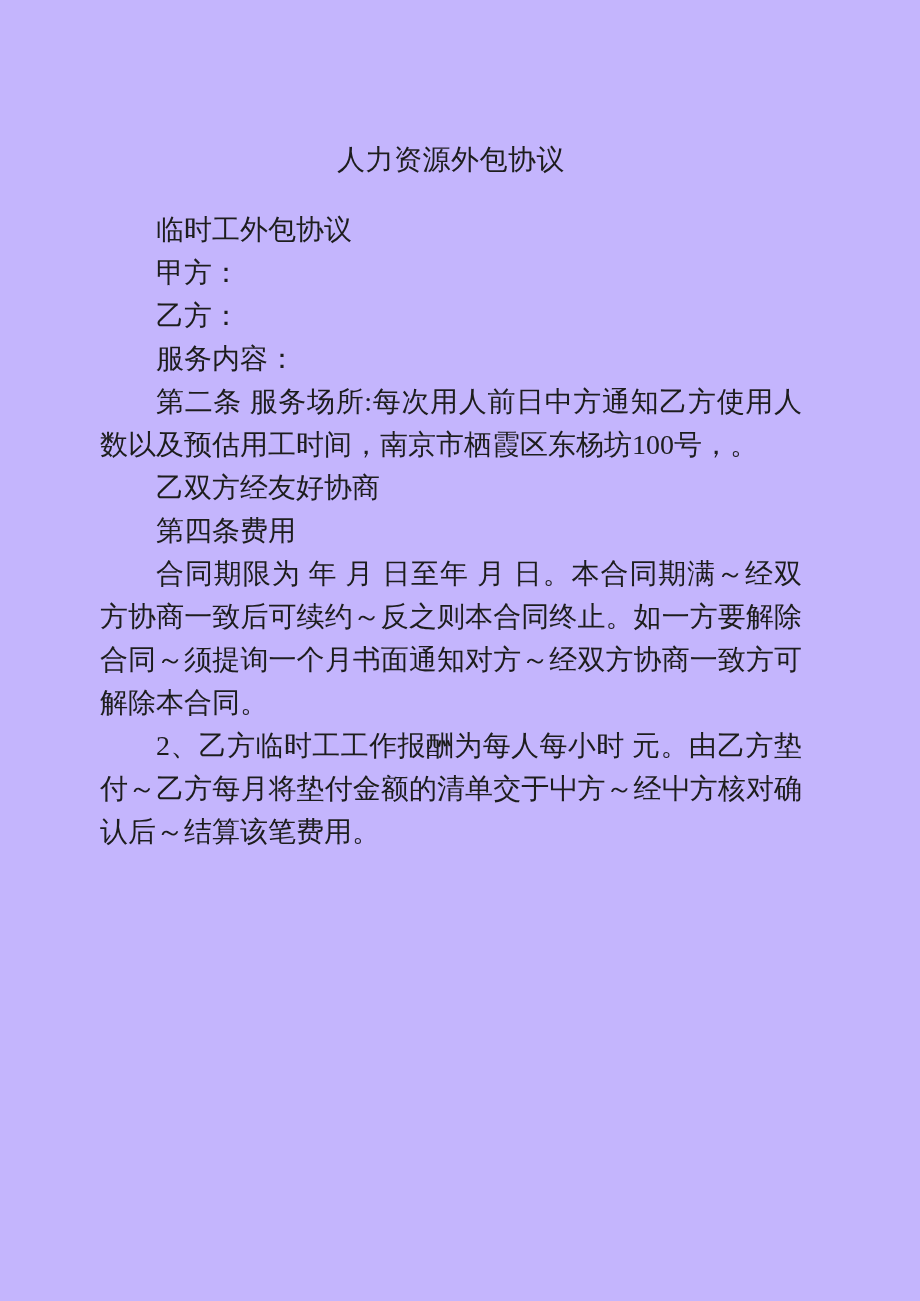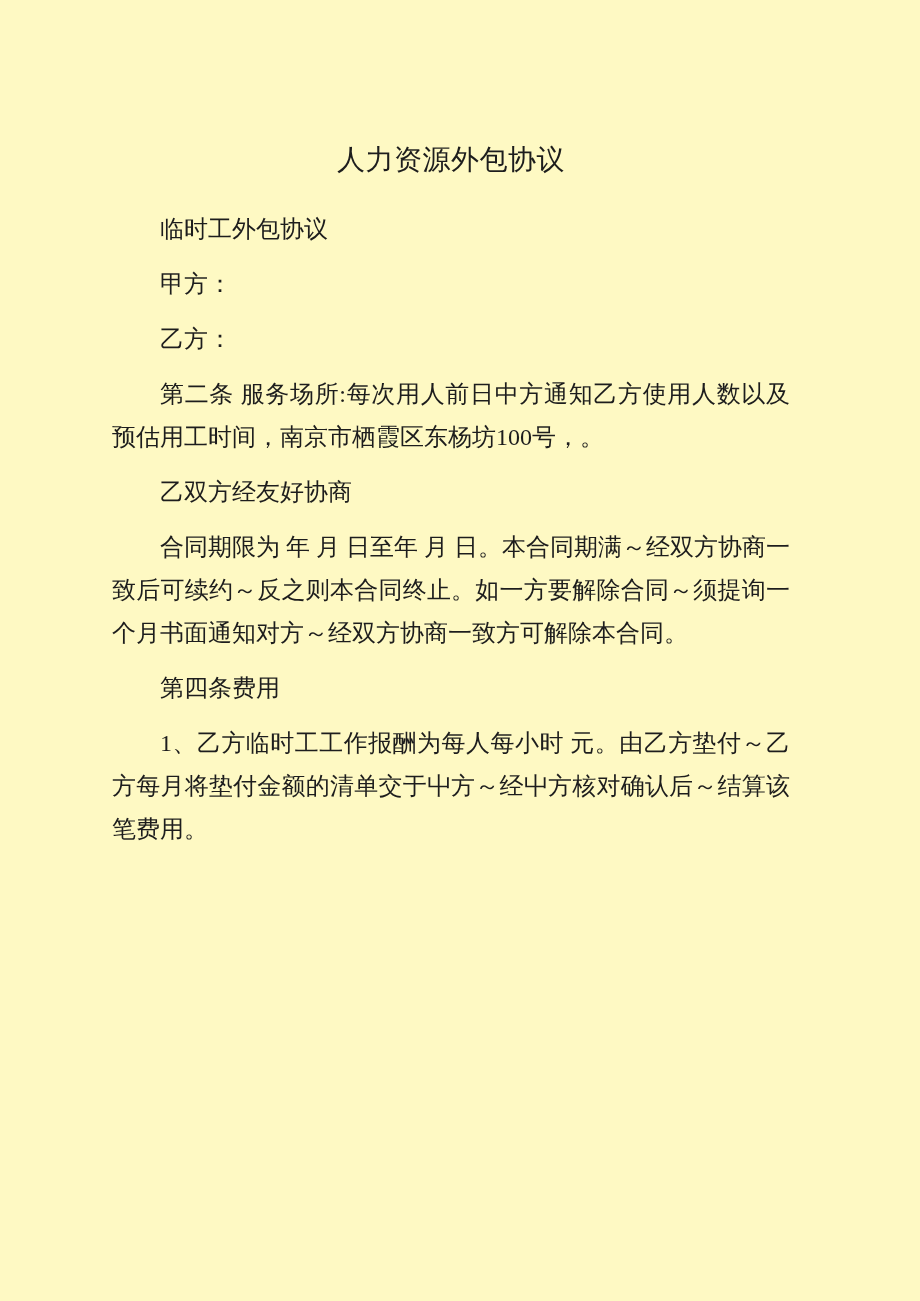--- a/index.html
+++ b/index.html
@@ -4,51 +4,52 @@
 <style>
   html, body {
     margin: 0;
     padding: 0;
     background: #ffffff;
   }
   .page {
     position: relative;
     width: 920px;
     height: 1301px;
-    background: #fef9c3;
+    background: #c4b5fd;
     box-sizing: border-box;
     padding: 140px 118px 0 100px;
     font-family: "Liberation Serif", "DejaVu Serif", serif;
     color: #1d1d1d;
     overflow: hidden;
   }
   .doc-title {
     font-size: 28px;
     font-weight: 400;
     text-align: center;
     margin: 0 0 28px 0;
     line-height: 40px;
     letter-spacing: 0.5px;
   }
   .doc-para {
-    font-size: 24px;
+    font-size: 28px;
     line-height: 43px;
-    margin: 12px;
+    margin: 0;
     text-align: justify;
     text-indent: 2em;
     word-break: break-all;
   }
 </style>
 </head>
 <body>
 
 <div class="page">
   <h1 class="doc-title">人力资源外包协议</h1>
 
   <p class="doc-para">临时工外包协议</p>
   <p class="doc-para">甲方：</p>
   <p class="doc-para">乙方：</p>
+  <p class="doc-para">服务内容：</p>
   <p class="doc-para">第二条 服务场所:每次用人前日中方通知乙方使用人数以及预估用工时间，南京市栖霞区东杨坊100号，。</p>
   <p class="doc-para">乙双方经友好协商</p>
+  <p class="doc-para">第四条费用</p>
   <p class="doc-para">合同期限为 年 月 日至年 月 日。本合同期满～经双方协商一致后可续约～反之则本合同终止。如一方要解除合同～须提询一个月书面通知对方～经双方协商一致方可解除本合同。</p>
-  <p class="doc-para">第四条费用</p>
-  <p class="doc-para">1、乙方临时工工作报酬为每人每小时 元。由乙方垫付～乙方每月将垫付金额的清单交于屮方～经屮方核对确认后～结算该笔费用。</p>
+  <p class="doc-para">2、乙方临时工工作报酬为每人每小时 元。由乙方垫付～乙方每月将垫付金额的清单交于屮方～经屮方核对确认后～结算该笔费用。</p>
 </div>
 
 </body></html>

